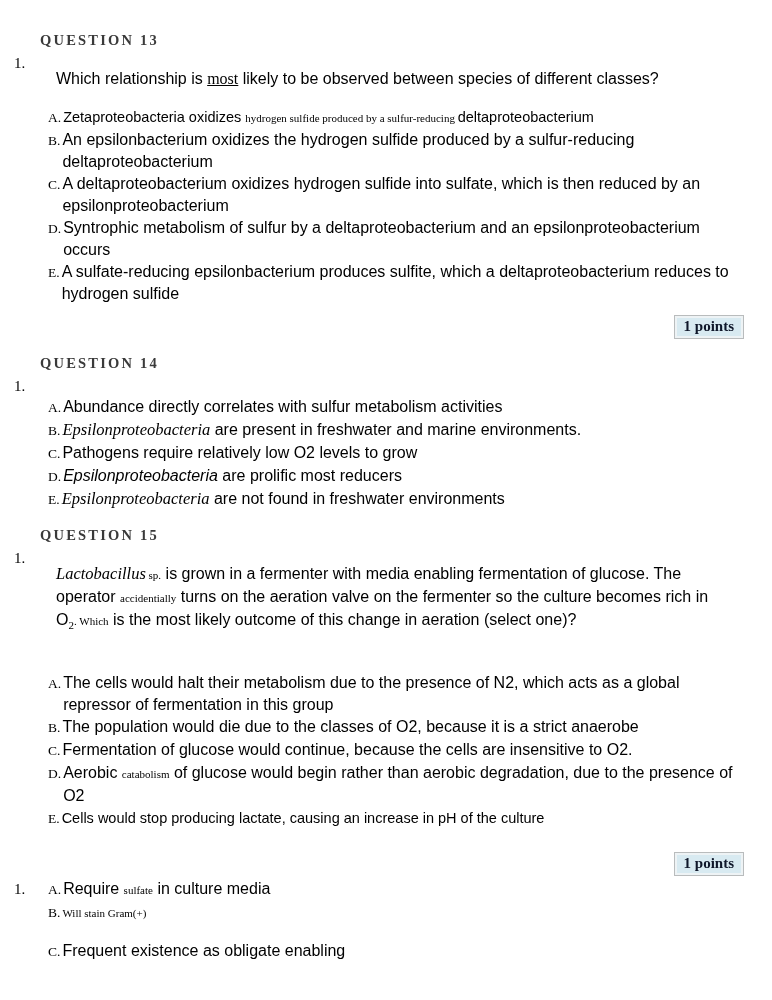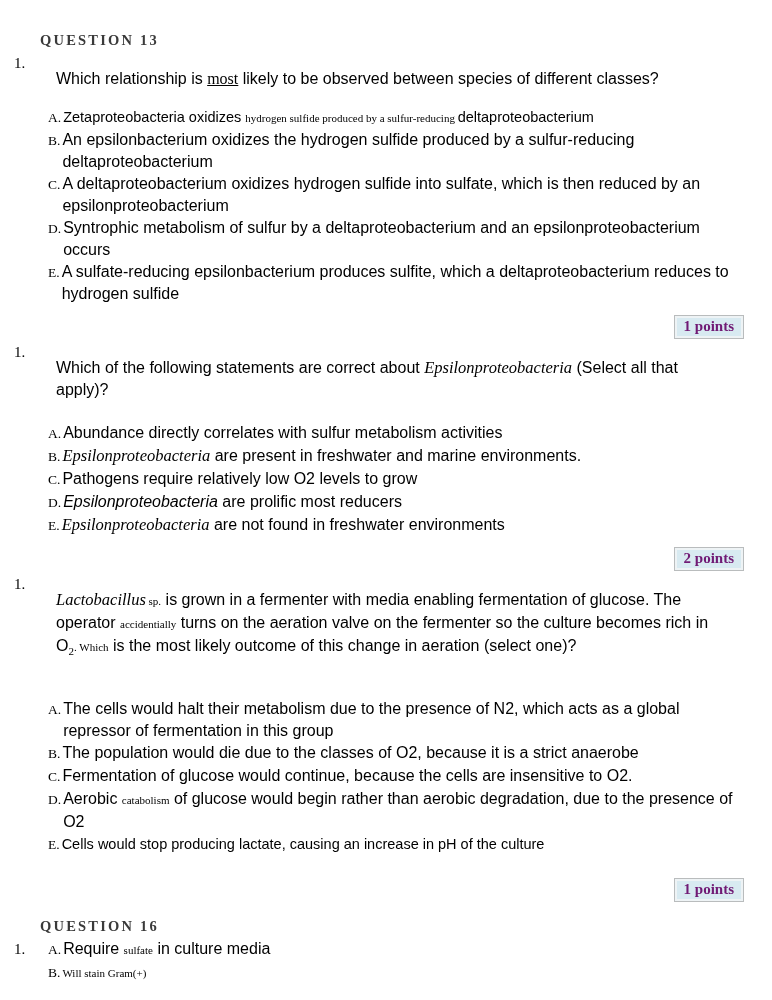--- a/index.html
+++ b/index.html
@@ -48,21 +48,21 @@
   .r-sub{font-family:"Liberation Serif",serif;font-size:11px;vertical-align:sub;}
   
   .points-row{text-align:right;margin:10px 0 2px 0;}
   .points-badge{
     display:inline-block;
     background:var(--badge-bg);
     border:1px solid var(--badge-border);
     box-shadow:inset 0 0 0 2px #eef3f5;
     padding:2px 9px 3px 9px;
     font-family:"Liberation Serif",serif;
-    font-weight:bold;font-size:15px;color:#701a75;
+    font-weight:bold;font-size:15px;color:#0f172a;
   }
   
   .question:nth-of-type(2) .options{margin-top:21px;}
   .question:nth-of-type(3) .options{margin-top:36px;}
   .question:nth-of-type(3) .points-row{margin-top:22px;}
   .question:nth-of-type(4) .option:nth-child(3){margin-top:16px;}
 </style>
 </head>
 <body>
 
@@ -93,24 +93,24 @@
             <div class="option">
               <span class="opt-letter">E.</span>
               <span class="opt-text"><span class="r-sans">A sulfate-reducing epsilonbacterium produces sulfite, which a deltaproteobacterium reduces to hydrogen sulfide</span></span>
             </div>
           </div>
         </div>
       </div>
       <div class="points-row"><span class="points-badge">1 points</span></div>
     </section>
     <section class="question">
+      <h2 class="q-header">QUESTION 14</h2>
       <div class="q-row">
         <span class="q-num">1.</span>
         <div class="q-body">
-          <p class="q-prompt"><span class="r-sans">Which of the following statements are correct about </span><span class="r-serif-it">Epsilonproteobacteria</span><span class="r-sans"> (Select all that apply)?</span></p>
           <div class="options">
             <div class="option">
               <span class="opt-letter">A.</span>
               <span class="opt-text"><span class="r-sans">Abundance directly correlates with sulfur metabolism activities</span></span>
             </div>
             <div class="option">
               <span class="opt-letter">B.</span>
               <span class="opt-text"><span class="r-serif-it">Epsilonproteobacteria</span><span class="r-sans"> are present in freshwater and marine environments.</span></span>
             </div>
             <div class="option">
@@ -121,23 +121,23 @@
               <span class="opt-letter">D.</span>
               <span class="opt-text"><span class="r-sans-it">Epsilonproteobacteria</span><span class="r-sans"> are prolific most reducers</span></span>
             </div>
             <div class="option">
               <span class="opt-letter">E.</span>
               <span class="opt-text"><span class="r-serif-it">Epsilonproteobacteria</span><span class="r-sans"> are not found in freshwater environments</span></span>
             </div>
           </div>
         </div>
       </div>
-      <div class="points-row"><span class="points-badge">2 points</span></div>
     </section>
     <section class="question">
+      <h2 class="q-header">QUESTION 15</h2>
       <div class="q-row">
         <span class="q-num">1.</span>
         <div class="q-body">
           <p class="q-prompt"><span class="r-serif-it">Lactobacillus</span><span class="r-serif"> sp.</span><span class="r-sans"> is grown in a fermenter with media enabling fermentation of glucose. The operator </span><span class="r-serif">accidentially</span><span class="r-sans"> turns on the aeration valve on the fermenter so the culture becomes rich in O</span><span class="r-sub">2</span><span class="r-serif">. Which</span><span class="r-sans"> is the most likely outcome of this change in aeration (select one)?</span></p>
           <div class="options">
             <div class="option">
               <span class="opt-letter">A.</span>
               <span class="opt-text"><span class="r-sans">The cells would halt their metabolism due to the presence of N2, which acts as a global repressor of fermentation in this group</span></span>
             </div>
             <div class="option">
@@ -155,21 +155,20 @@
             <div class="option">
               <span class="opt-letter">E.</span>
               <span class="opt-text"><span class="r-serif-sm">Cells would stop producing lactate, causing an increase in pH of the culture</span></span>
             </div>
           </div>
         </div>
       </div>
       <div class="points-row"><span class="points-badge">1 points</span></div>
     </section>
     <section class="question">
-      <h2 class="q-header">QUESTION 16</h2>
       <div class="q-row">
         <span class="q-num">1.</span>
         <div class="q-body">
           <div class="options">
             <div class="option">
               <span class="opt-letter">A.</span>
               <span class="opt-text"><span class="r-sans">Require </span><span class="r-serif">sulfate</span><span class="r-sans"> in culture media</span></span>
             </div>
             <div class="option">
               <span class="opt-letter">B.</span>

